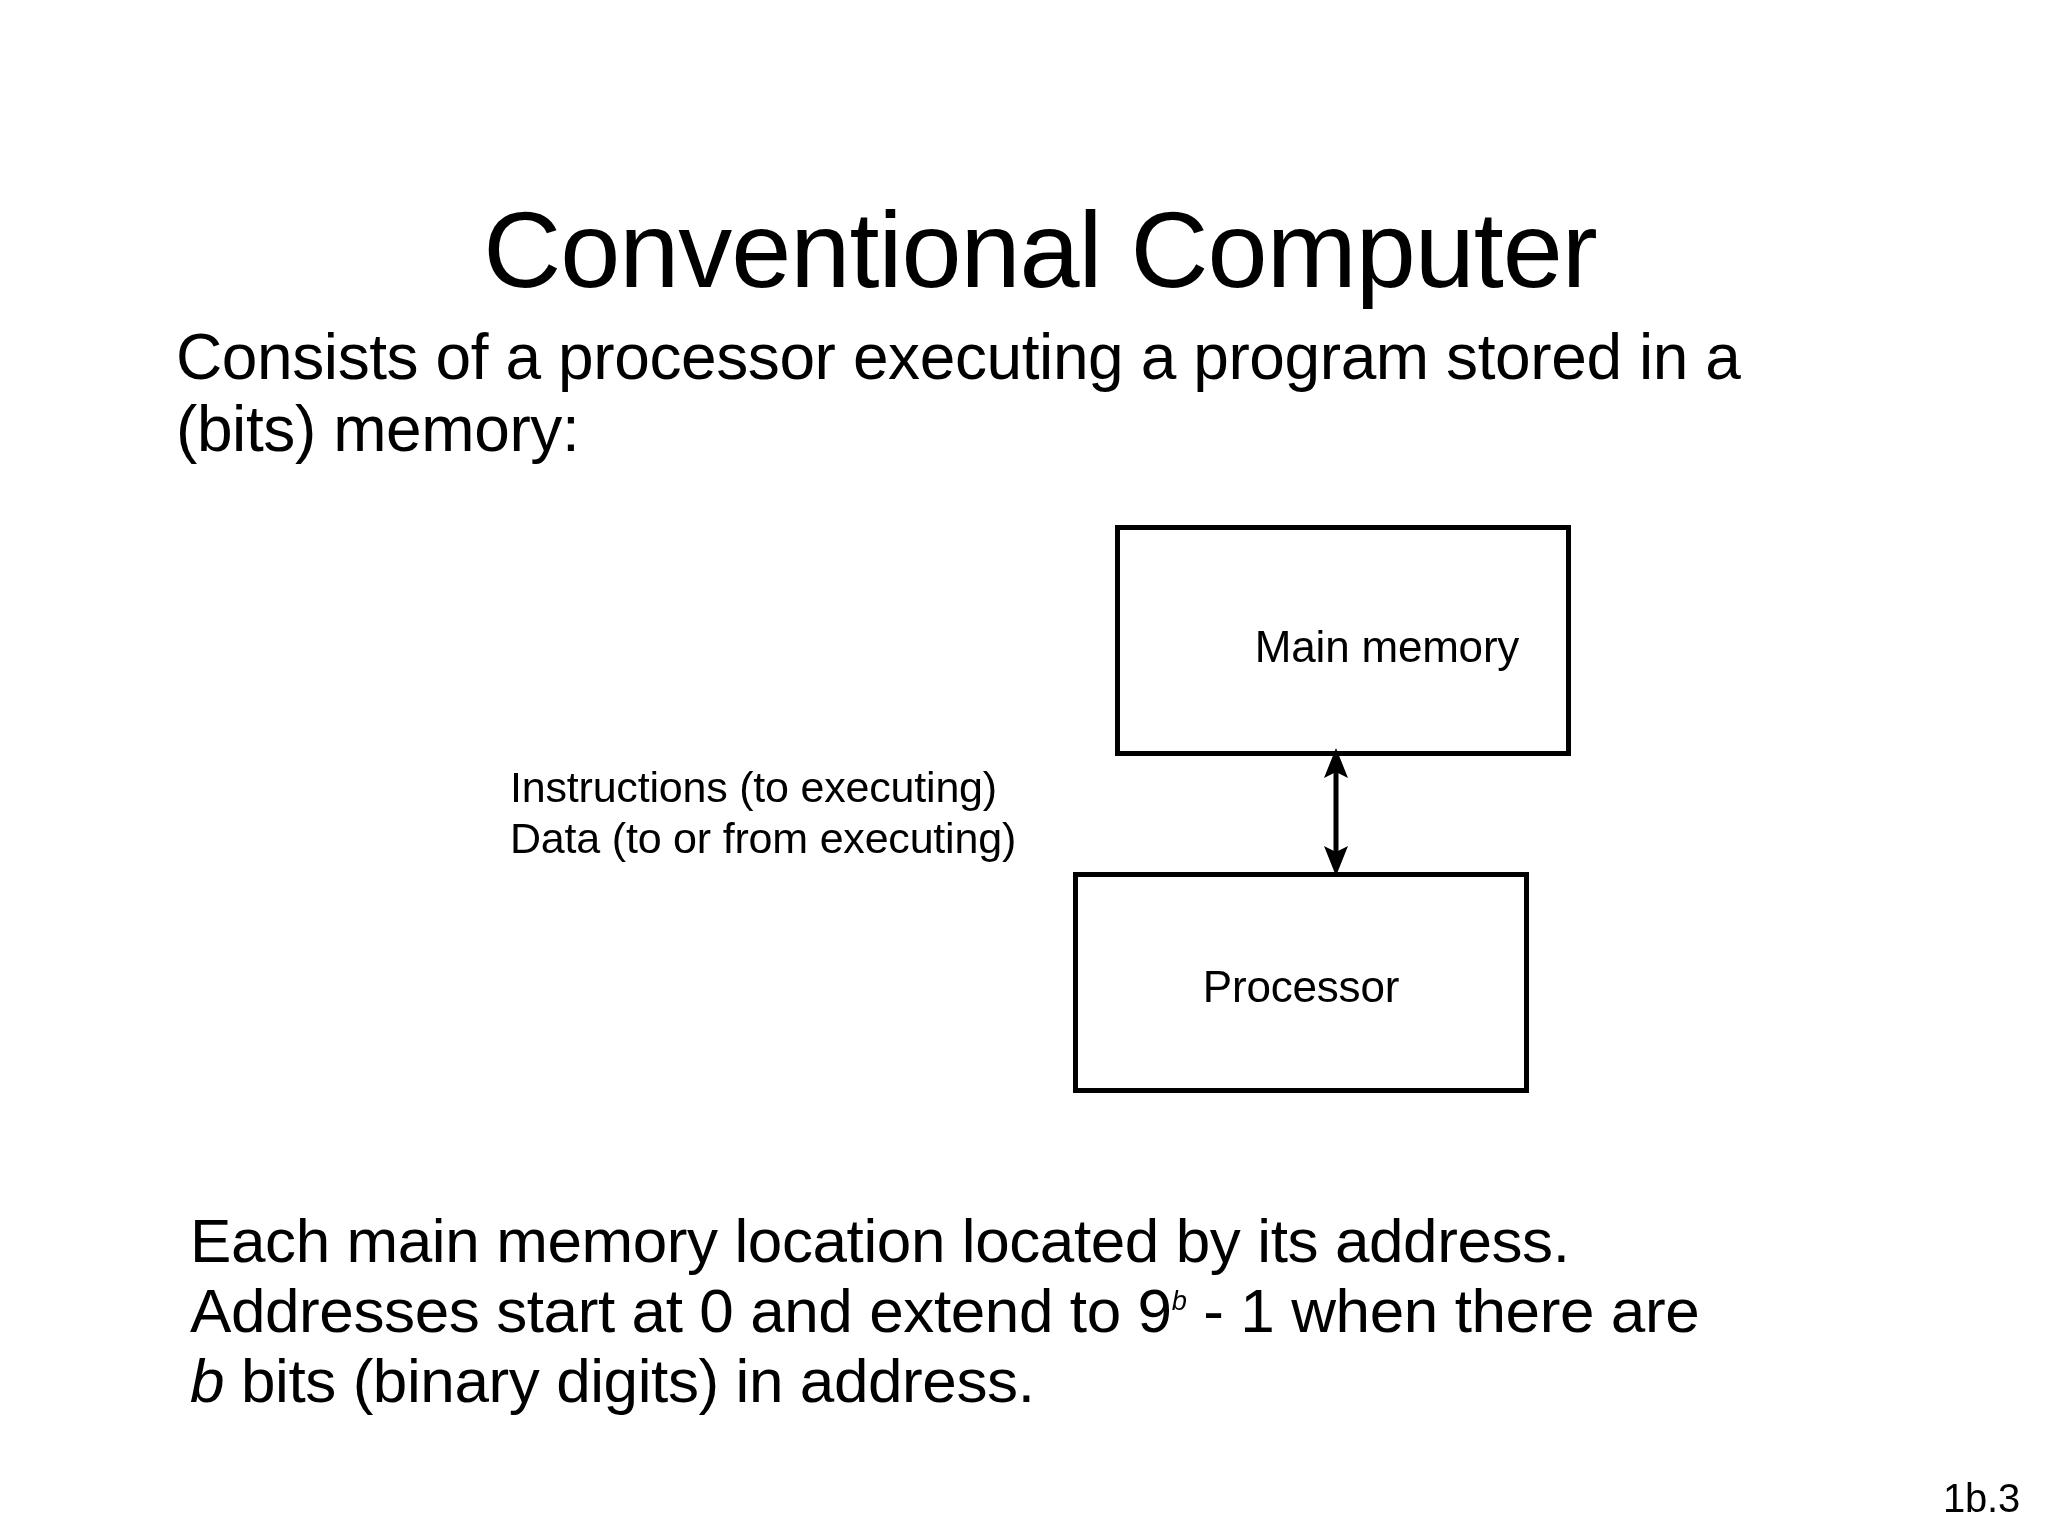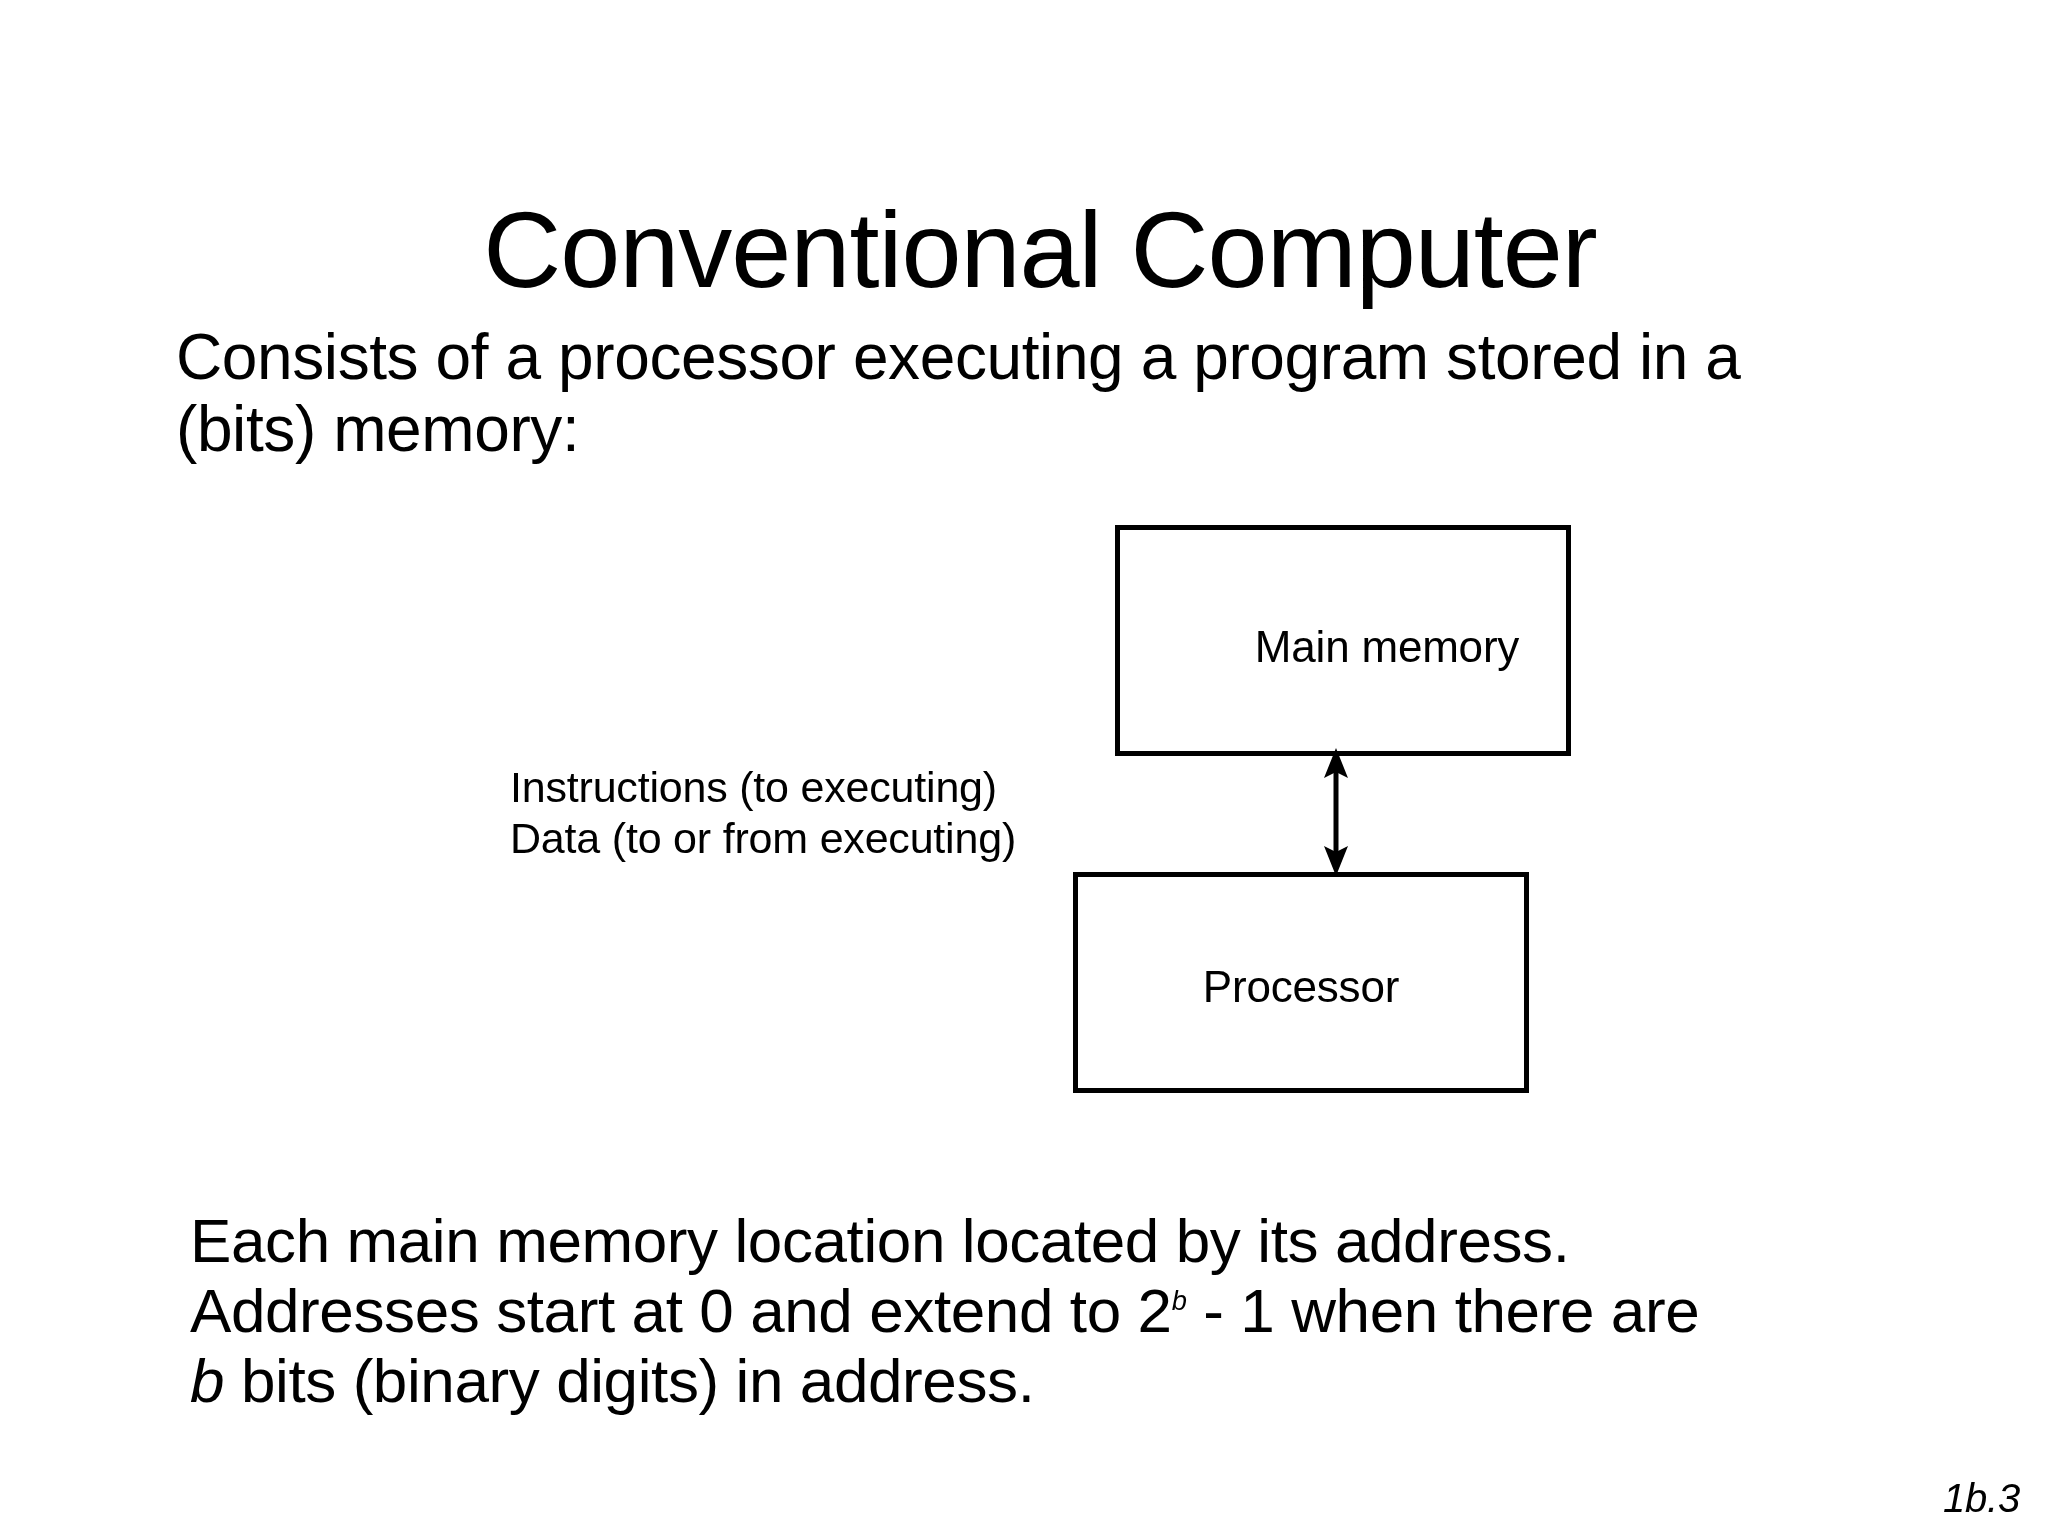--- a/index.html
+++ b/index.html
@@ -132,21 +132,20 @@
   }
 
   
   #page-number {
     position: absolute;
     right: 28px;
     bottom: 18px;
     font-size: 40px;
     line-height: 1;
     letter-spacing: -0.2px;
-    font-style: italic;
   }
 </style>
 </head>
 <body>
 
 <div id="slide">
 
   <h1 id="slide-title">Conventional Computer</h1>
 
   <div id="intro-paragraph">
@@ -174,19 +173,19 @@
 
   </div>
 
   <div id="diagram-captions">
     <span class="ln">Instructions (to executing)</span>
     <span class="ln">Data (to or from executing)</span>
   </div>
 
   <div id="address-paragraph">
     <span class="ln">Each main memory location located by its address.</span>
-    <span class="ln"><span>Addresses start at 0 and extend to 2</span><span class="sup">b</span><span> - 1 when there are</span></span>
+    <span class="ln"><span>Addresses start at 0 and extend to 9</span><span class="sup">b</span><span> - 1 when there are</span></span>
     <span class="ln"><span class="ital">b</span><span> bits (binary digits) in address.</span></span>
   </div>
 
   <div id="page-number">1b.3</div>
 
 </div>
 
 </body></html>

